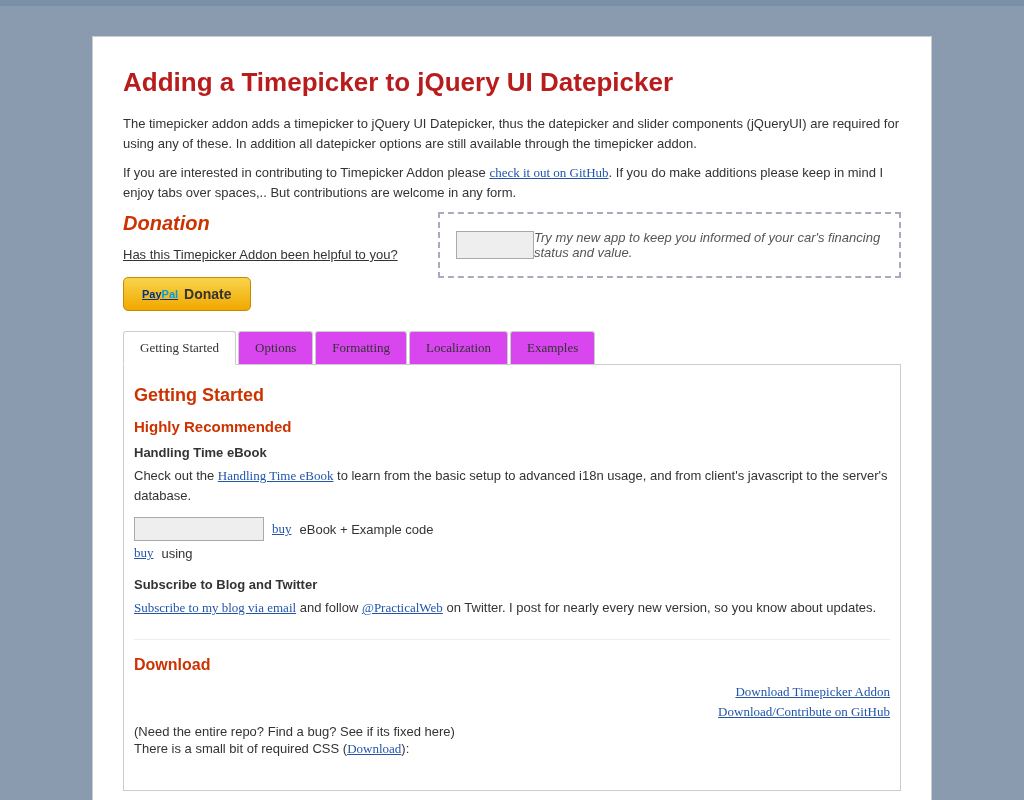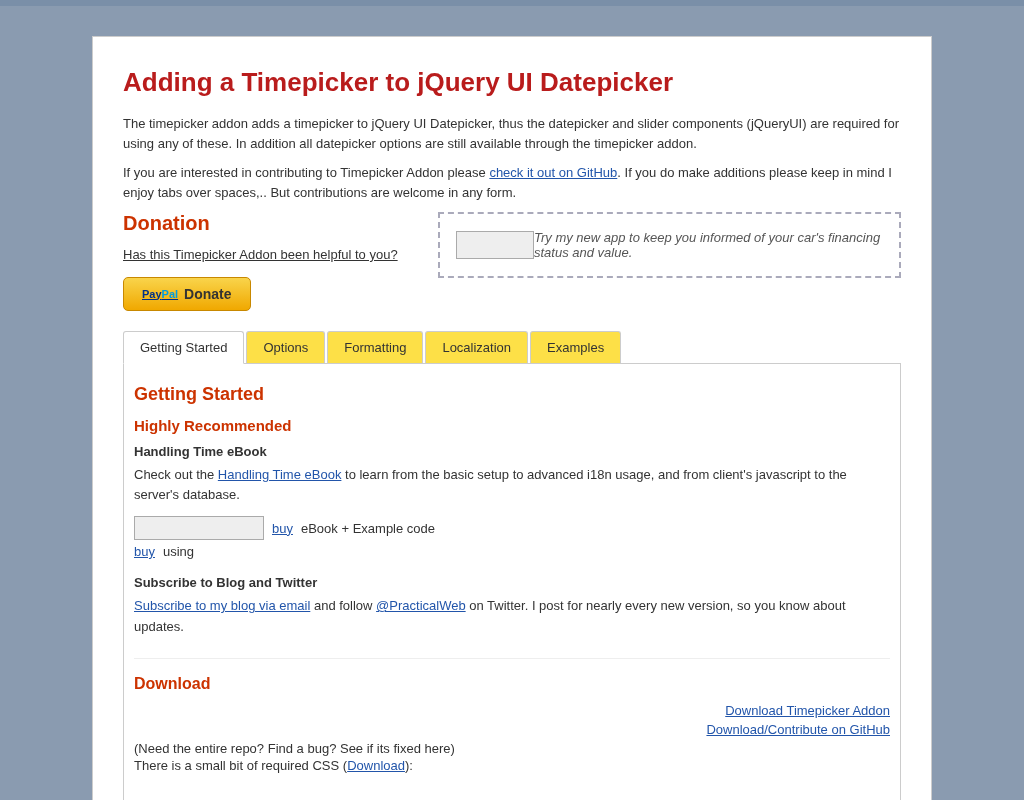--- a/index.html
+++ b/index.html
@@ -27,32 +27,34 @@
       line-height: 1.5;
       color: #333;
     }
     .link-line {
       margin-bottom: 20px;
       line-height: 1.5;
     }
     a {
       color: #2255aa;
       text-decoration: underline;
+      font-family: Liberation Serif, serif;
     }
     .donation-section {
       display: flex;
       align-items: flex-start;
       gap: 40px;
       margin-bottom: 20px;
     }
     .donation-left h2 {
       color: #cc3300;
       font-size: 20px;
       font-weight: bold;
       margin-bottom: 10px;
+      font-style: italic;
     }
     .donation-left p {
       margin-bottom: 12px;
       line-height: 1.5;
       text-decoration: underline;
     }
     .donate-btn {
       background: linear-gradient(to bottom, #f9d44b, #f0a800);
       border: 1px solid #c88800;
       border-radius: 5px;
@@ -101,21 +103,21 @@
     }
     .tabs-nav li {
       margin-right: 2px;
     }
     .tabs-nav li a {
       display: block;
       padding: 8px 16px;
       text-decoration: none;
       color: #333;
       font-size: 13px;
-      background: #fde047;
+      background: #d946ef;
       border: 1px solid #ccc;
       border-bottom: none;
       cursor: pointer;
       border-radius: 3px 3px 0 0;
     }
     .tabs-nav li.active a {
       background: #fff;
       border-bottom: 1px solid #fff;
       margin-bottom: -1px;
       z-index: 1;

